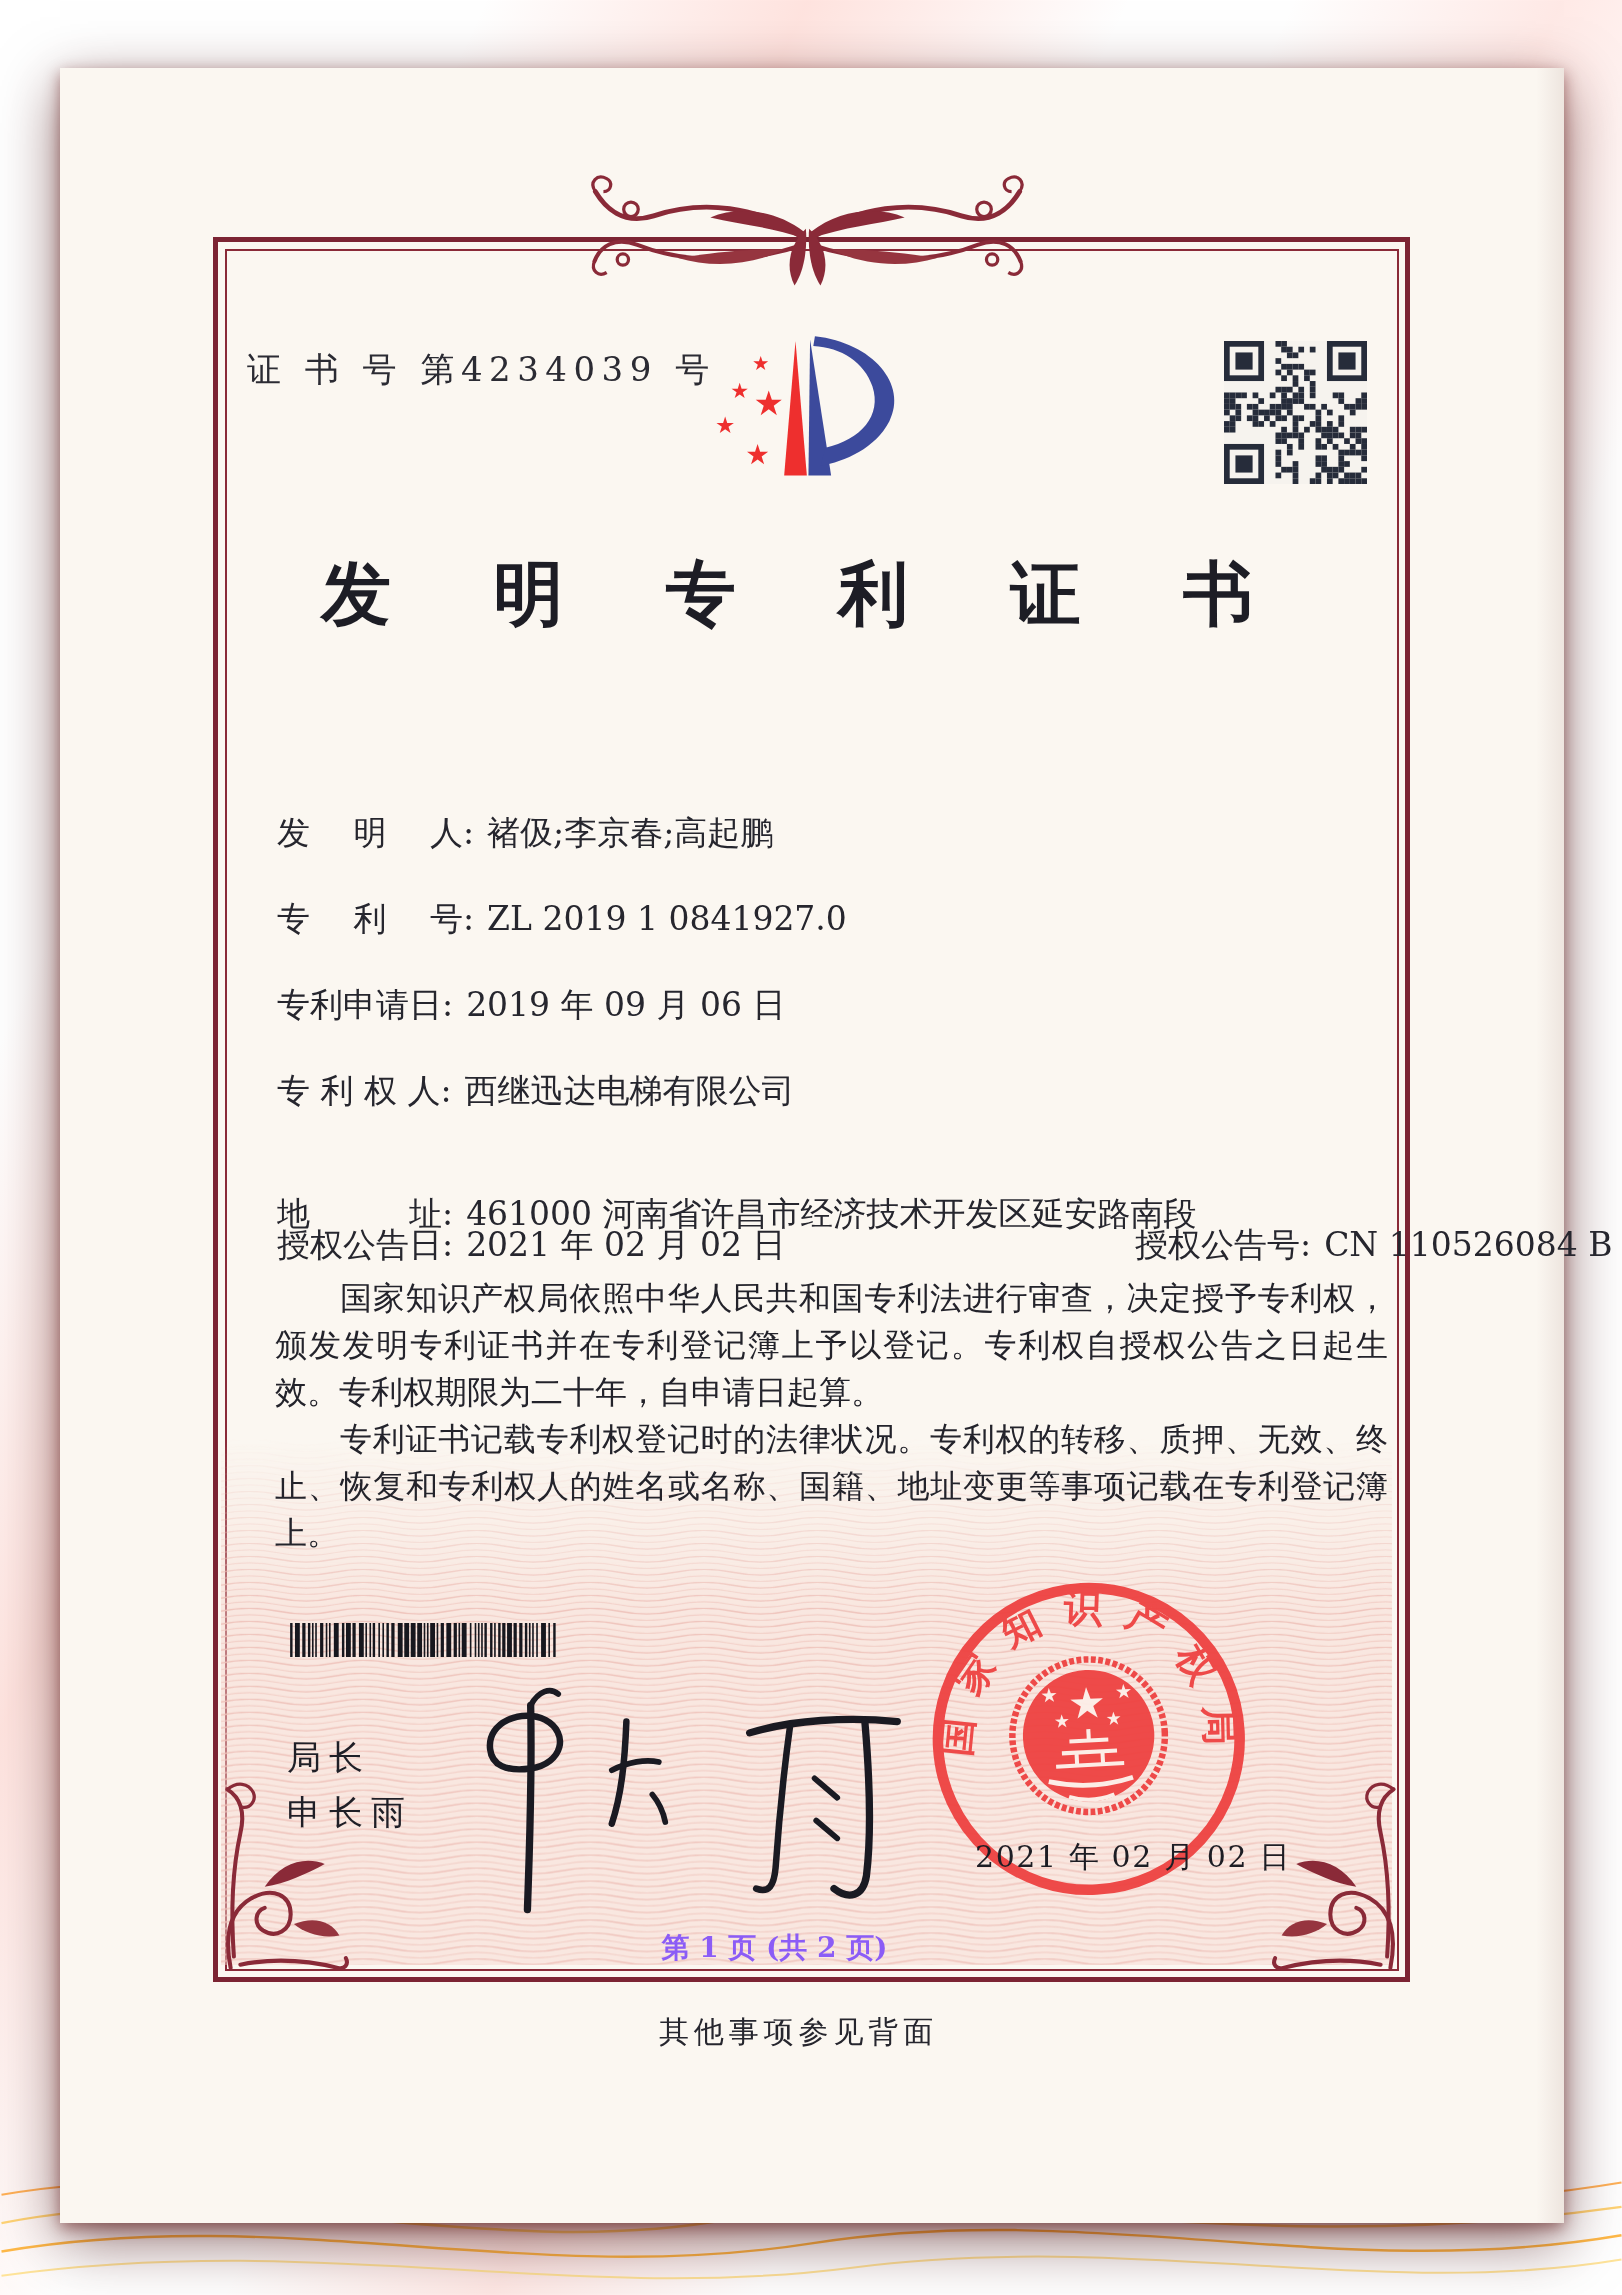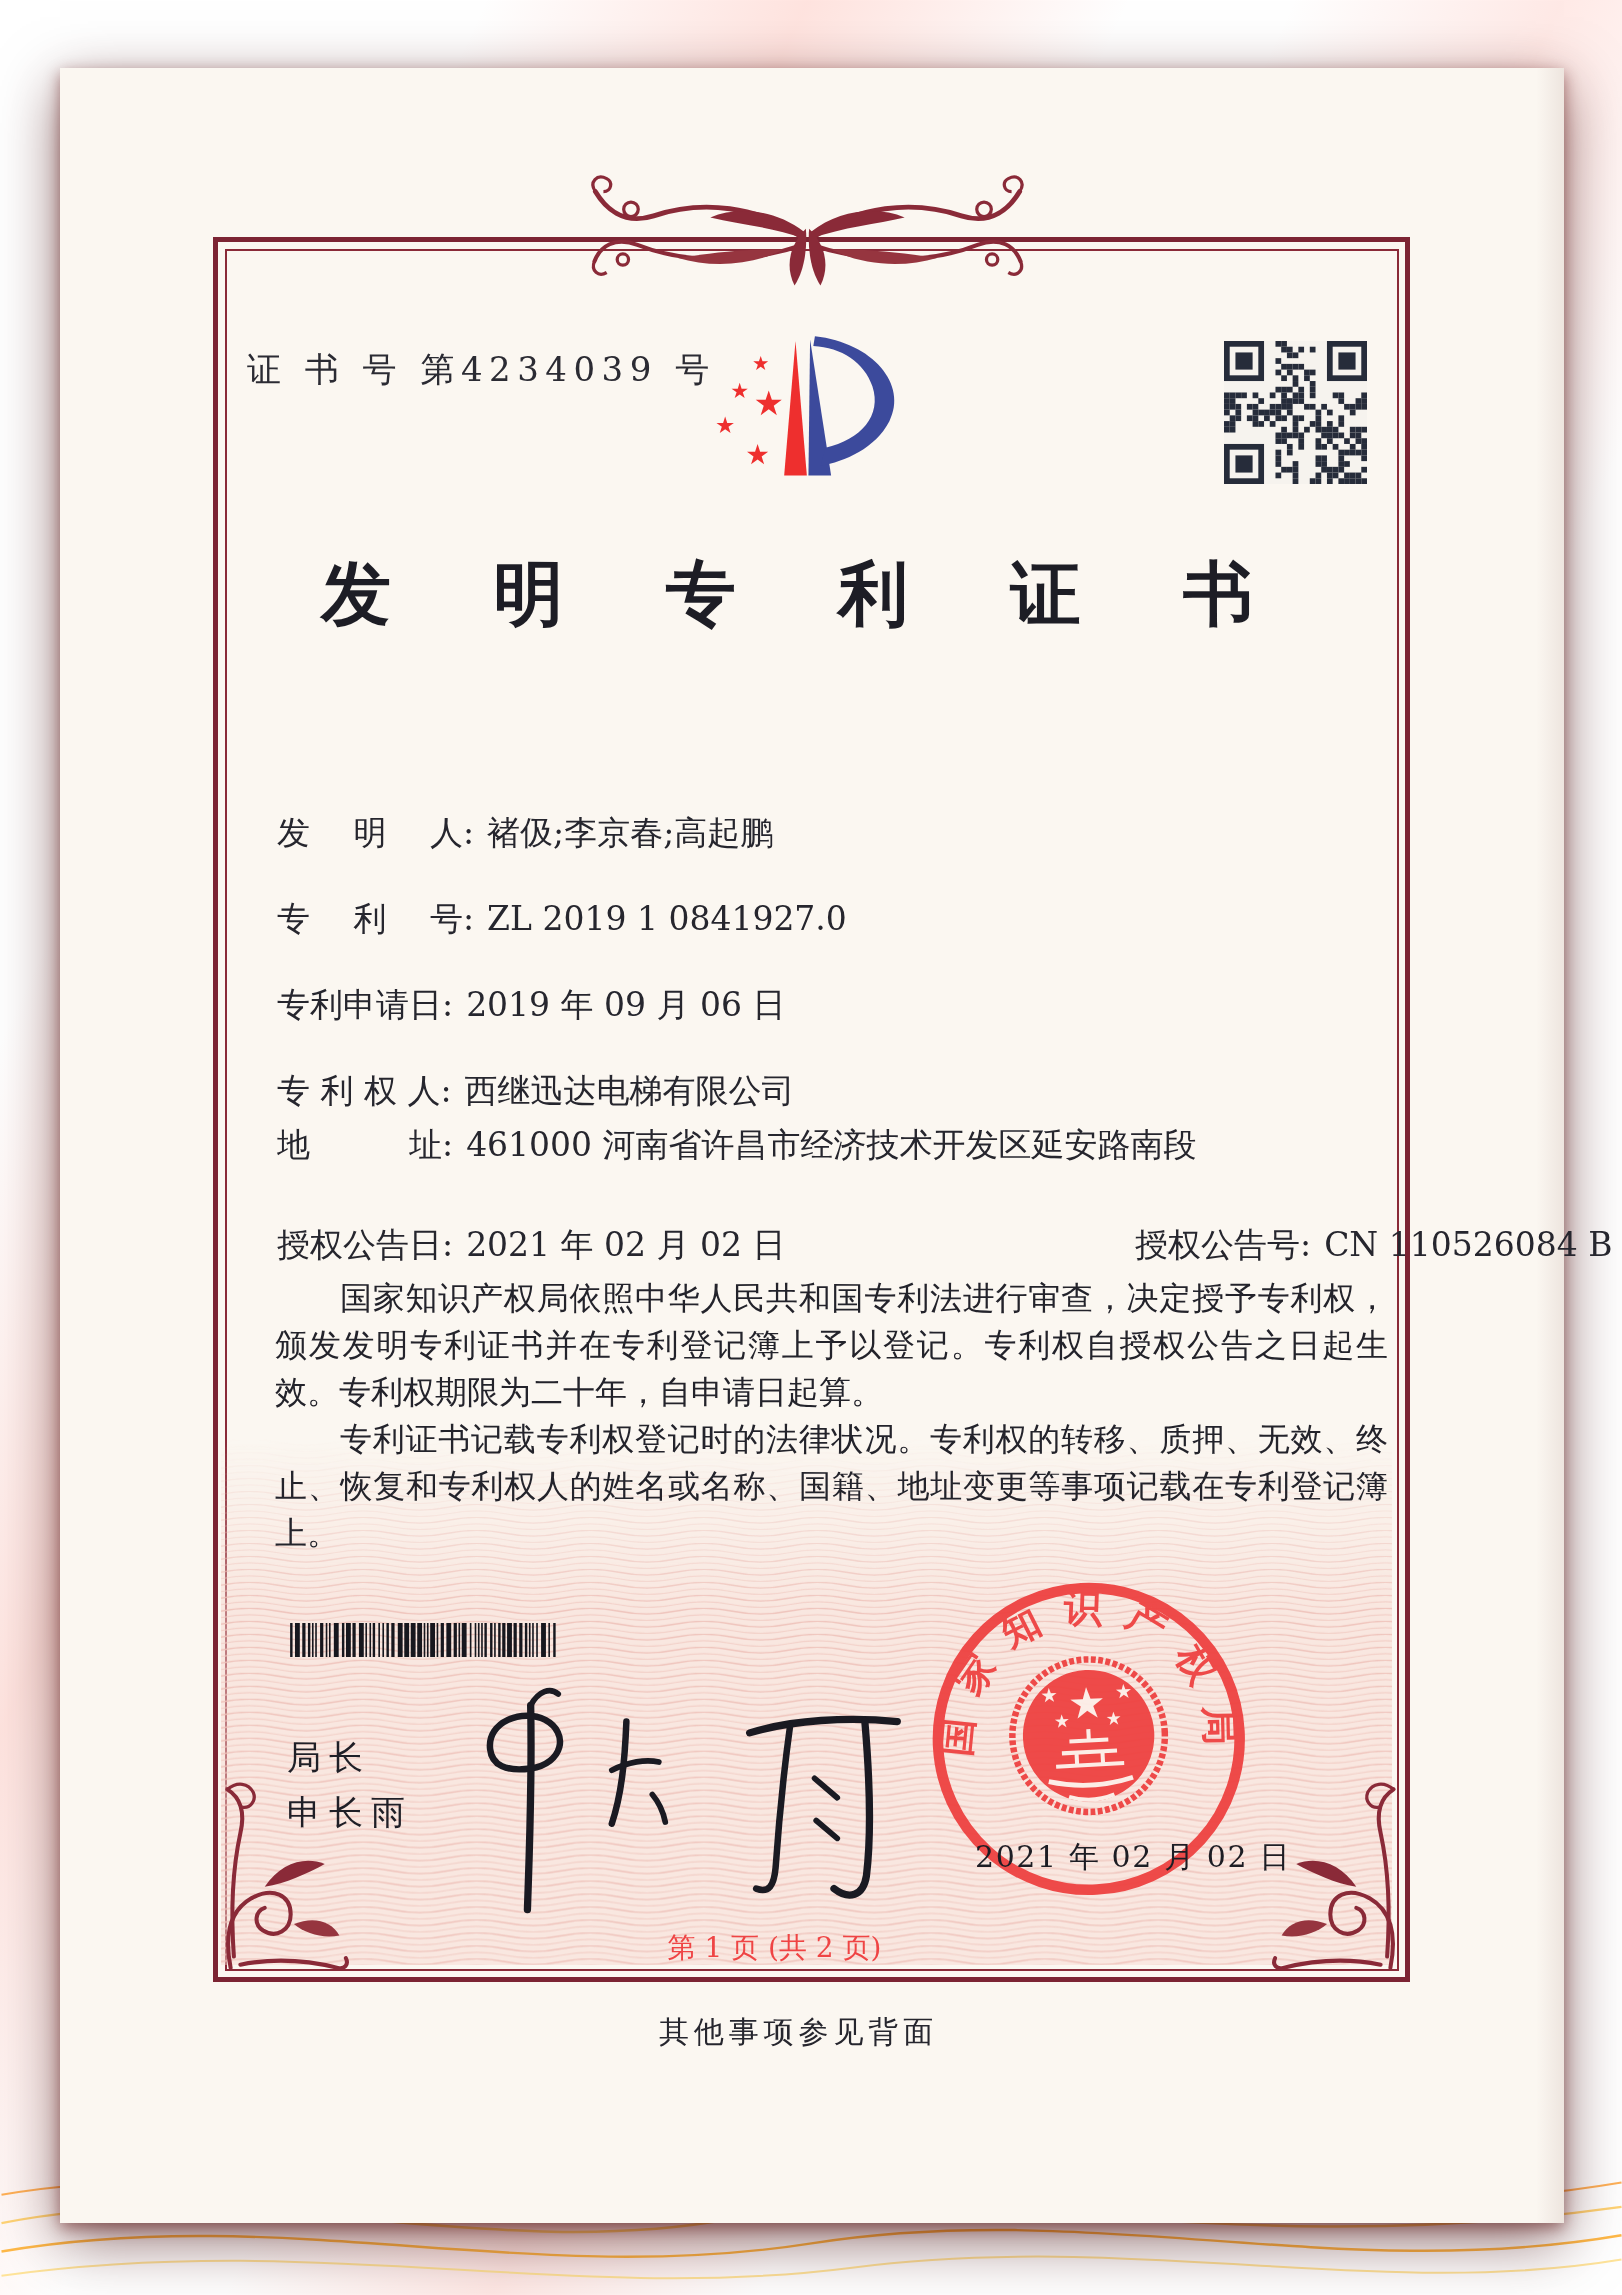--- a/index.html
+++ b/index.html
@@ -32,21 +32,21 @@
   .row{position:absolute;left:217px;font-size:33px;color:#26262e;white-space:nowrap;z-index:2;}
   .row .val{margin-left:13px;}
   .grant2{position:absolute;left:858px;top:0;white-space:nowrap;}
   .paras{position:absolute;left:215px;top:1207px;width:1113px;font-size:32px;line-height:47px;color:#23232b;z-index:2;}
   .paras p{margin:0;text-indent:65px;text-align:justify;}
   .barcode{position:absolute;left:230px;top:1555px;width:269px;height:34px;z-index:2;}
   .director{position:absolute;left:227px;top:1662px;font-size:34px;line-height:55px;color:#1f1f27;letter-spacing:8px;z-index:2;}
   .signature{position:absolute;left:349px;top:1603px;width:584px;height:260px;z-index:3;}
   .seal{position:absolute;left:865px;top:1499px;width:328px;height:352px;z-index:4;opacity:.93;transform:rotate(-3deg);}
   .seal-date{position:absolute;left:915px;top:1769px;font-size:30px;letter-spacing:1.6px;color:#1d1d24;z-index:5;white-space:nowrap;}
-  .page-info{position:absolute;left:471px;top:1861px;width:487px;text-align:center;font-size:28px;color:#ef4444;z-index:2;}
+  .page-info{position:absolute;left:471px;top:1861px;width:487px;text-align:center;font-size:28px;color:#8b5cf6;z-index:2;font-weight:bold;}
   .back-note{position:absolute;left:495px;top:1944px;width:487px;text-align:center;font-size:30px;letter-spacing:4.9px;color:#26262e;z-index:2;}
   .orn-top{position:absolute;left:527px;top:96px;width:441px;height:149px;z-index:2;}
   .orn-corner{position:absolute;width:138px;height:211px;z-index:2;}
   .orn-left{left:156px;top:1697px;}
   .orn-right{left:1207px;top:1697px;transform:scaleX(-1);}
 </style>
 </head>
 <body>
 
 <div class="scene">
@@ -324,21 +324,21 @@
     </div>
     <div class="row" style="top:829px">
       <span>专　 利　 号:</span><span class="val">ZL 2019 1 0841927.0</span>
     </div>
     <div class="row" style="top:915px">
       <span>专利申请日:</span><span class="val">2019 年 09 月 06 日</span>
     </div>
     <div class="row" style="top:1001px">
       <span>专 利 权 人:</span><span class="val">西继迅达电梯有限公司</span>
     </div>
-    <div class="row" style="top:1055px">
+    <div class="row" style="top:1124px">
       <span>地　　　址:</span><span class="val">461000  河南省许昌市经济技术开发区延安路南段</span>
     </div>
     <div class="row" style="top:1155px">
       <span>授权公告日:</span><span class="val">2021 年 02 月 02 日</span>
       <span class="grant2">
         <span>授权公告号:</span><span class="val">CN 110526084 B</span>
       </span>
     </div>
 
     <div class="paras">

